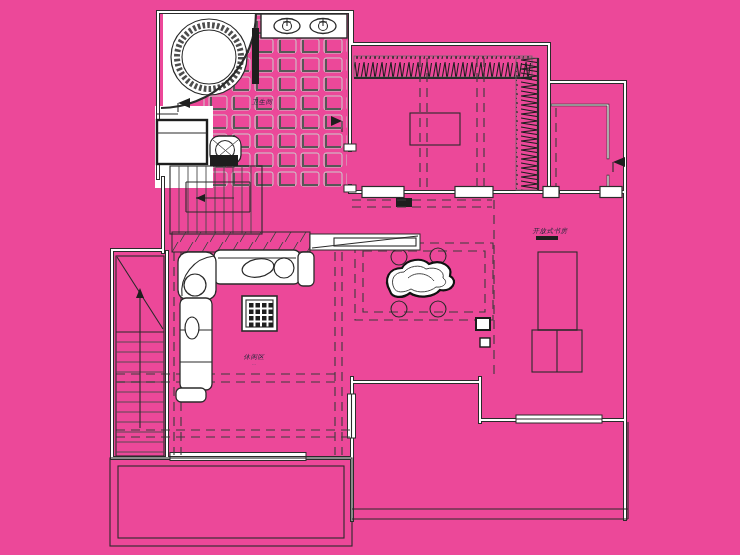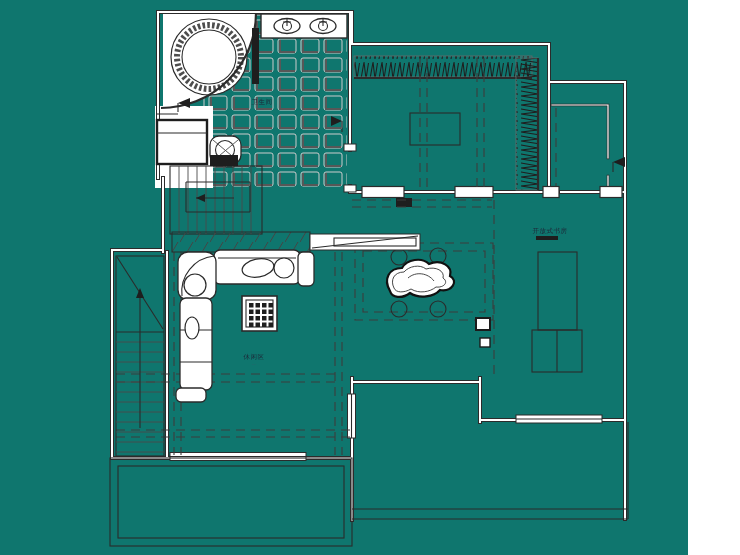--- a/index.html
+++ b/index.html
@@ -1,17 +1,17 @@
 <!DOCTYPE html>
 <html><head>
 <meta charset="utf-8">
 <style>
   html,body{margin:0;padding:0;background:#ffffff;}
-  .stage{position:relative;width:688px;height:555px;background:#0f766e;overflow:hidden;
-         font-family:"DejaVu Sans","Liberation Sans",sans-serif;}
+  .stage{position:relative;width:740px;height:555px;background:#ec4899;overflow:hidden;
+         font-family:"DejaVu Sans","Liberation Sans",sans-serif;font-style:italic;}
   svg{display:block}
   
   .wb{stroke:#2b2b2b;stroke-width:4;fill:none;stroke-linecap:square}
   .ww{stroke:#ffffff;stroke-width:2;fill:none;stroke-linecap:square}
   .nb{stroke:#2b2b2b;stroke-width:2.6;fill:none;stroke-linecap:square}
   .nw{stroke:#ffffff;stroke-width:1.2;fill:none;stroke-linecap:square}
   .t{stroke:#2b2b2b;stroke-width:1.1;fill:none}
   .t2{stroke:#2b2b2b;stroke-width:2.2;fill:none}
   .tt{stroke:#4a4a4a;stroke-width:0.9;fill:none}
   .dash{stroke:#3c3c3c;stroke-width:1.1;fill:none;stroke-dasharray:9 6}

